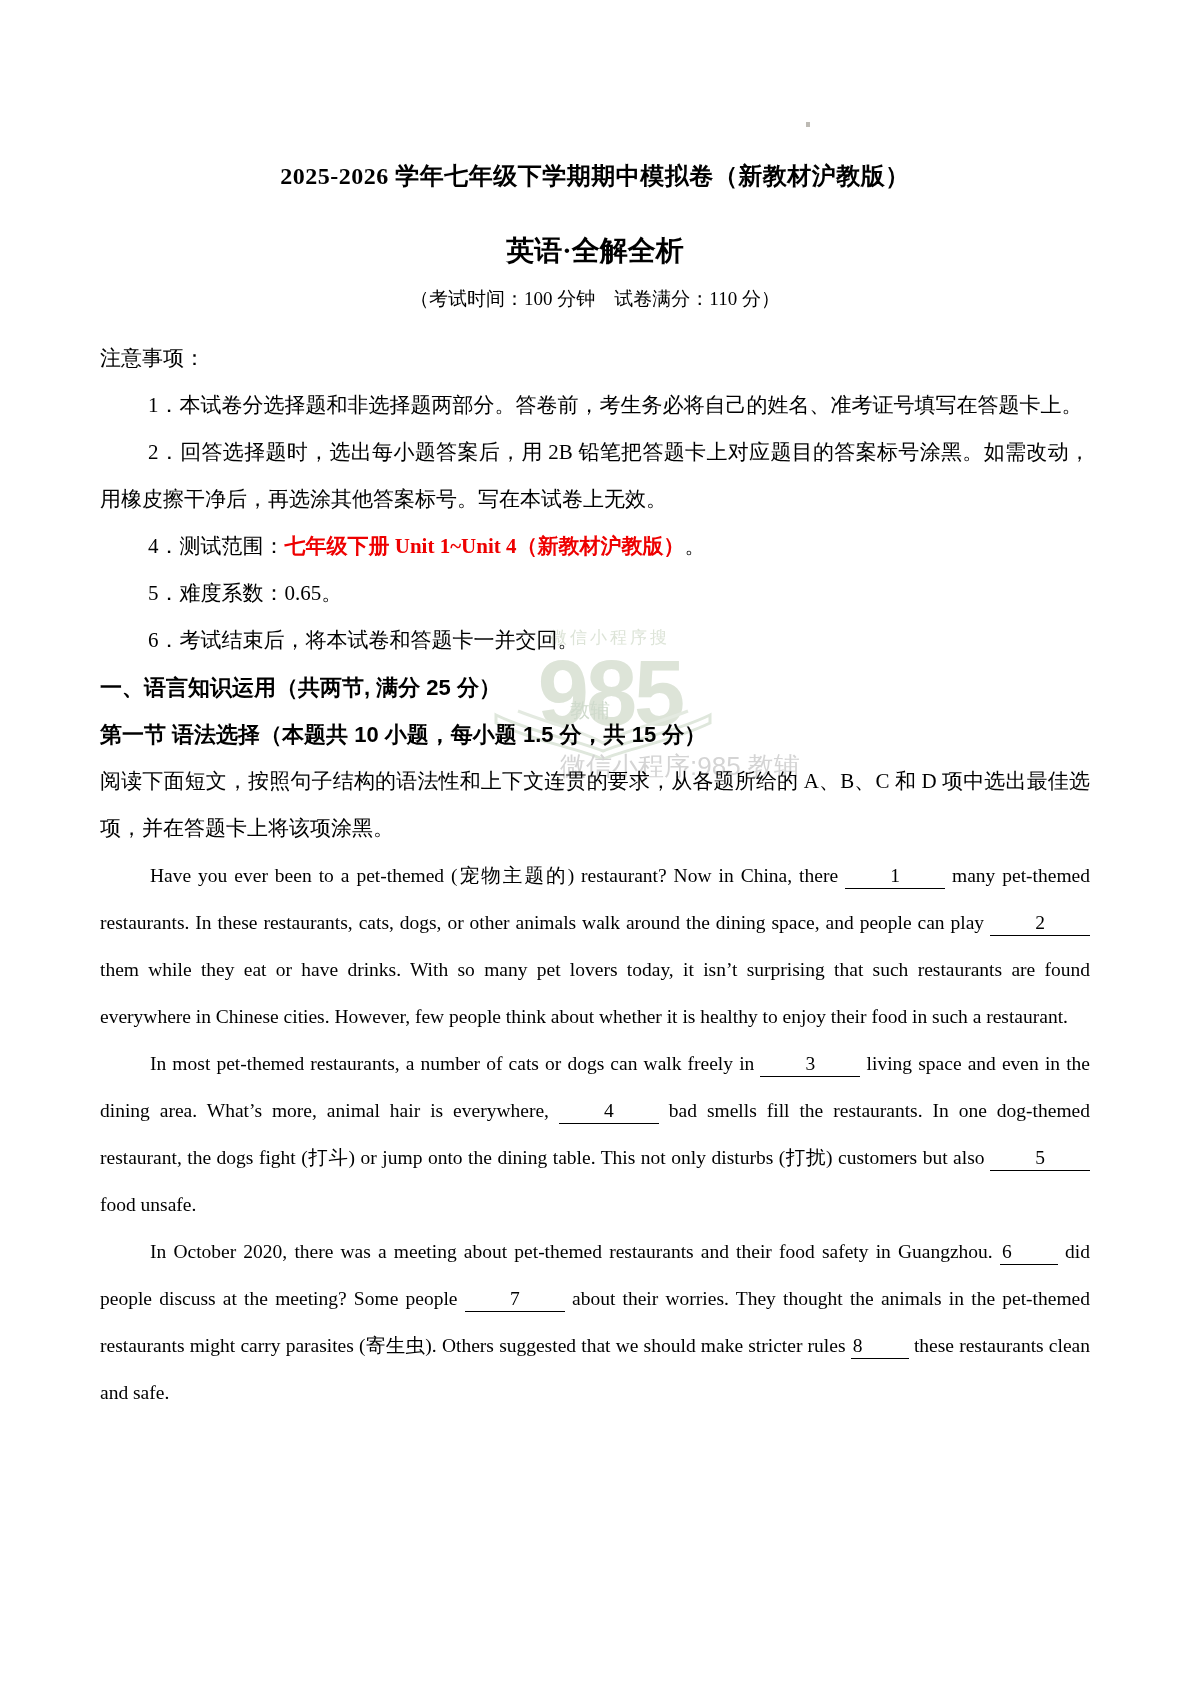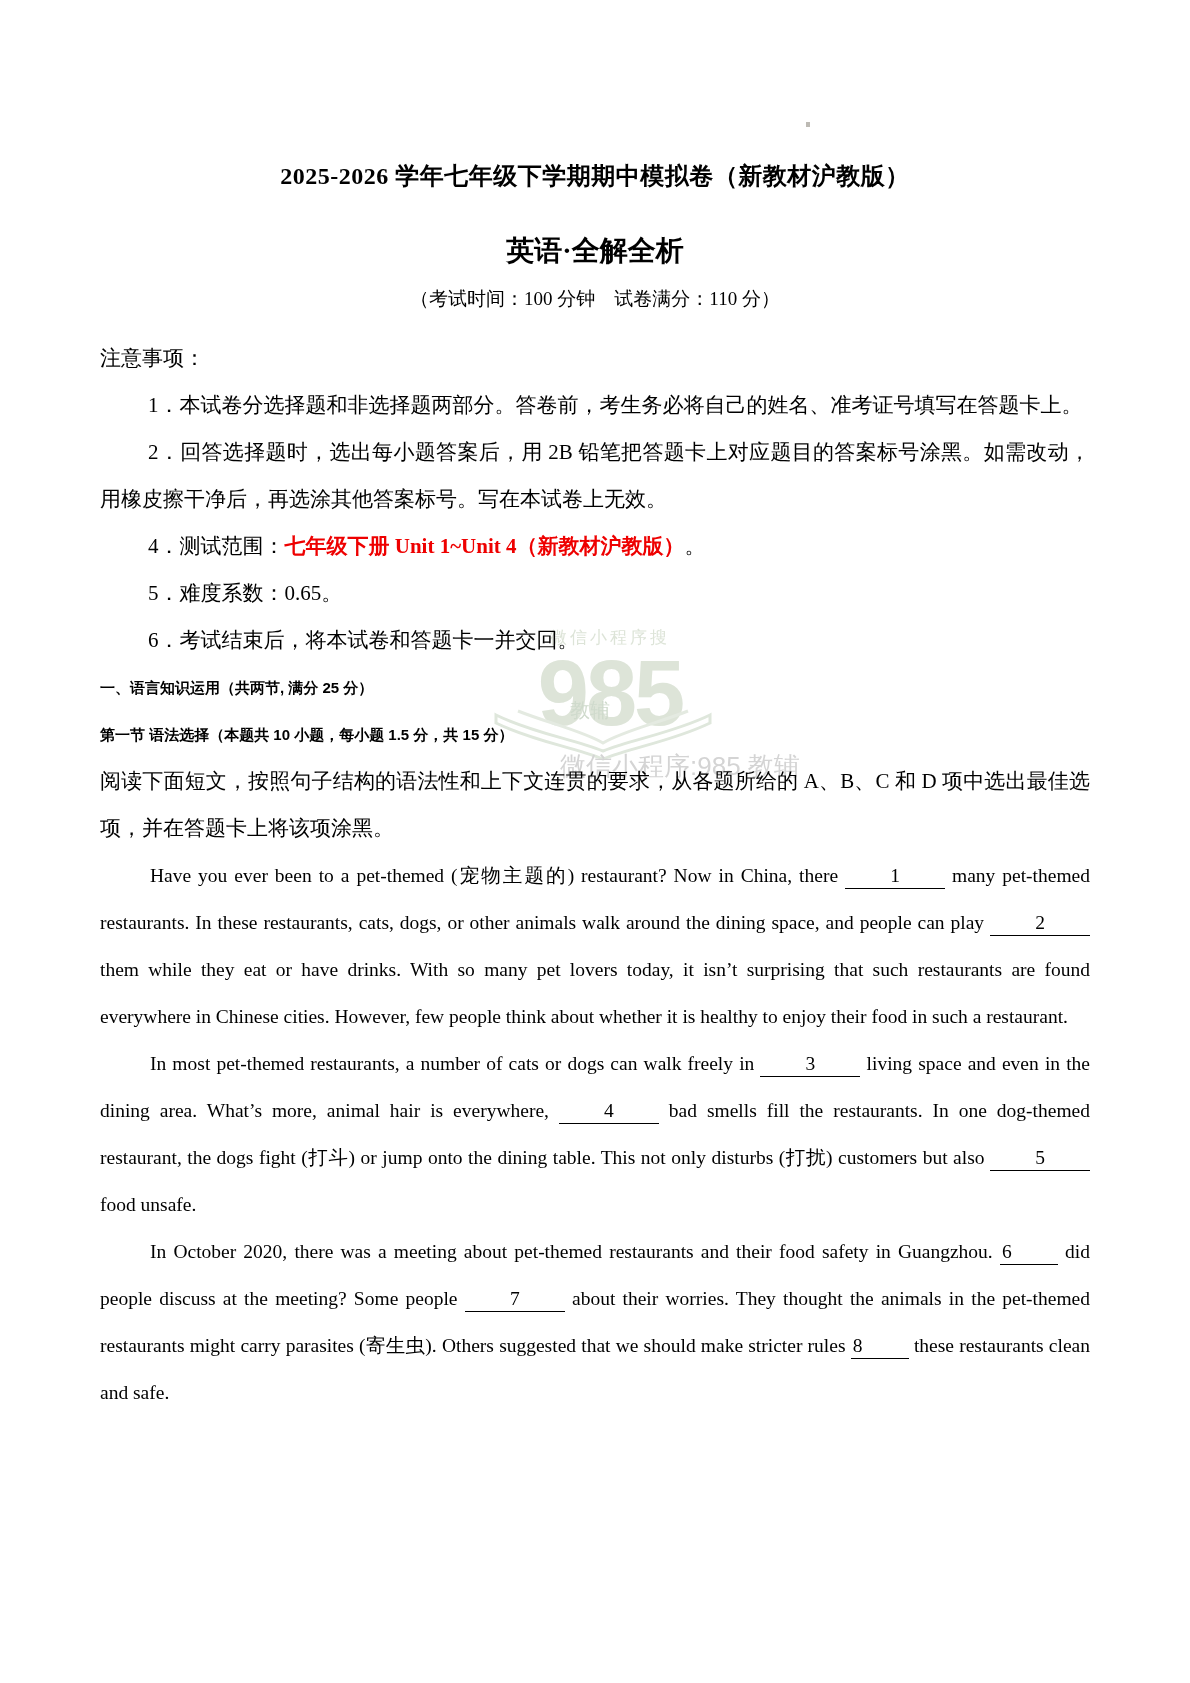--- a/index.html
+++ b/index.html
@@ -51,21 +51,21 @@
     line-height:47px;
     text-align:justify;
   }
   .indent{text-indent:48px;}
   .noindent{text-indent:0;}
   .red{color:var(--red);font-weight:bold;}
   .sec-head{
     margin:0;
     font-family:"Liberation Sans","DejaVu Sans",sans-serif;
     font-weight:bold;
-    font-size:15px;
+    font-size:22px;
     line-height:47px;
     text-align:left;
   }
   .passage{
     margin:0;
     font-size:19.5px;
     line-height:47px;
     text-align:justify;
     text-indent:50px;
   }

